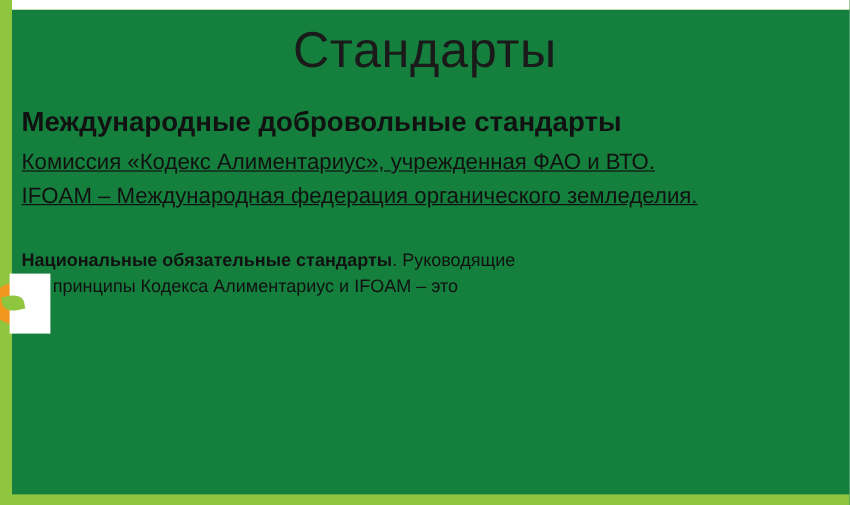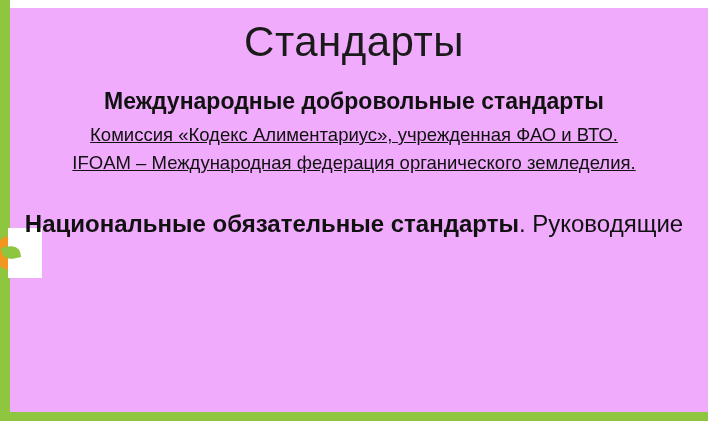--- a/index.html
+++ b/index.html
@@ -10,21 +10,21 @@
     width: 708px;
     height: 421px;
     background: #ffffff;
     font-family: "Liberation Sans", sans-serif;
     overflow: hidden;
   }
   .slide {
     position: relative;
     width: 708px;
     height: 421px;
-    background: #f0abfc;
+    background: #15803d;
     box-sizing: border-box;
     overflow: hidden;
   }
   
   .edge-left {
     position: absolute;
     left: 0;
     top: 0;
     width: 10px;
     height: 421px;
@@ -93,21 +93,20 @@
     font-weight: 400;
     color: #1a1a1a;
     letter-spacing: 0.5px;
   }
 
   .body-block {
     position: absolute;
     left: 18px;
     top: 88px;
     width: 672px;
-    text-align: center;
   }
 
   .para {
     margin: 0 0 0 0;
     color: #111111;
   }
 
   .heading-bold {
     font-size: 23px;
     font-weight: bold;
@@ -118,21 +117,21 @@
   .sub-line {
     font-size: 18.5px;
     font-weight: 400;
     color: #111111;
     line-height: 1.5;
     text-decoration: underline;
   }
 
   .section-two {
     margin-top: 30px;
-    font-size: 24px;
+    font-size: 15px;
     line-height: 1.42;
     color: #111111;
   }
   .section-two .lead {
     font-weight: bold;
   }
   .section-two .indent {
     display: block;
     padding-left: 26px;
   }
@@ -164,17 +163,18 @@
   <div class="title">Стандарты</div>
 
   <div class="body-block">
 
     <div class="para heading-bold">Международные добровольные стандарты</div>
     <div class="para sub-line">Комиссия «Кодекс Алиментариус», учрежденная ФАО и ВТО.</div>
     <div class="para sub-line">IFOAM – Международная федерация органического земледелия.</div>
 
     <div class="para section-two">
       <span class="lead">Национальные обязательные стандарты</span><span>. Руководящие</span>
+      <span class="indent">принципы Кодекса Алиментариус и IFOAM – это</span>
     </div>
 
 
   </div>
 </div>
 
 </body></html>

